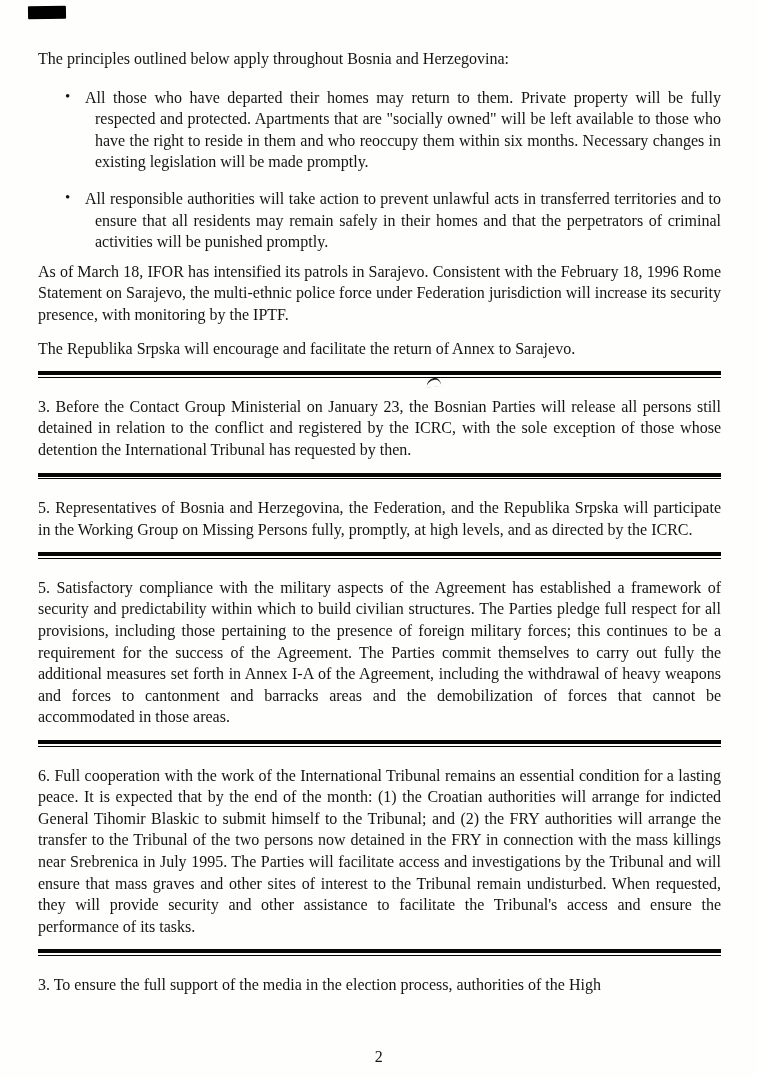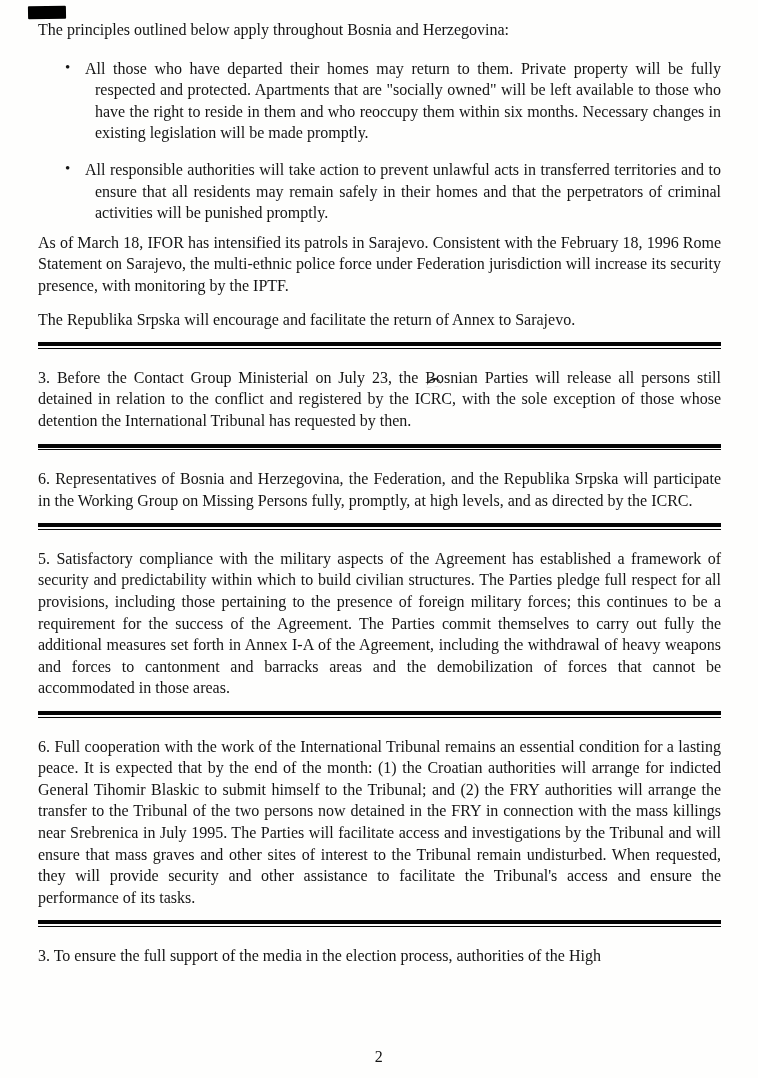--- a/index.html
+++ b/index.html
@@ -10,21 +10,21 @@
   .page {
     position: relative;
     width: 758px;
     height: 1078px;
     background: #fefefd;
     font-family: "Liberation Serif", "DejaVu Serif", serif;
     color: #141414;
     font-size: 16px;
     line-height: 21.6px;
     box-sizing: border-box;
-    padding: 19px 37px 0 38px;
+    padding: 48px 37px 0 38px;
     overflow: hidden;
   }
   .para {
     margin: 0 0 12px 0;
     text-align: justify;
   }
   .intro {
     margin-bottom: 17px;
   }
   ul.bullets {
@@ -103,24 +103,24 @@
       <span class="dot">•</span>
       <span>All responsible authorities will take action to prevent unlawful acts in transferred territories and to ensure that all residents may remain safely in their homes and that the perpetrators of criminal activities will be punished promptly.</span>
     </li>
   </ul>
 
   <p class="para">As of March 18, IFOR has intensified its patrols in Sarajevo. Consistent with the February 18, 1996 Rome Statement on Sarajevo, the multi-ethnic police force under Federation jurisdiction will increase its security presence, with monitoring by the IPTF.</p>
 
   <p class="para">The Republika Srpska will encourage and facilitate the return of Annex to Sarajevo.</p>
 
   <div class="rule"></div>
-  <p class="para">3. Before the Contact Group Ministerial on July 23, the Bosnian Parties will release all persons still detained in relation to the conflict and registered by the ICRC, with the sole exception of those whose detention the International Tribunal has requested by then.</p>
+  <p class="para">3. Before the Contact Group Ministerial on January 23, the Bosnian Parties will release all persons still detained in relation to the conflict and registered by the ICRC, with the sole exception of those whose detention the International Tribunal has requested by then.</p>
 
   <div class="rule"></div>
-  <p class="para">6. Representatives of Bosnia and Herzegovina, the Federation, and the Republika Srpska will participate in the Working Group on Missing Persons fully, promptly, at high levels, and as directed by the ICRC.</p>
+  <p class="para">5. Representatives of Bosnia and Herzegovina, the Federation, and the Republika Srpska will participate in the Working Group on Missing Persons fully, promptly, at high levels, and as directed by the ICRC.</p>
 
   <div class="rule"></div>
   <p class="para">5. Satisfactory compliance with the military aspects of the Agreement has established a framework of security and predictability within which to build civilian structures. The Parties pledge full respect for all provisions, including those pertaining to the presence of foreign military forces; this continues to be a requirement for the success of the Agreement. The Parties commit themselves to carry out fully the additional measures set forth in Annex I-A of the Agreement, including the withdrawal of heavy weapons and forces to cantonment and barracks areas and the demobilization of forces that cannot be accommodated in those areas.</p>
 
   <div class="rule"></div>
   <p class="para">6. Full cooperation with the work of the International Tribunal remains an essential condition for a lasting peace. It is expected that by the end of the month: (1) the Croatian authorities will arrange for indicted General Tihomir Blaskic to submit himself to the Tribunal; and (2) the FRY authorities will arrange the transfer to the Tribunal of the two persons now detained in the FRY in connection with the mass killings near Srebrenica in July 1995. The Parties will facilitate access and investigations by the Tribunal and will ensure that mass graves and other sites of interest to the Tribunal remain undisturbed. When requested, they will provide security and other assistance to facilitate the Tribunal's access and ensure the performance of its tasks.</p>
 
   <div class="rule"></div>
   <p class="para">3. To ensure the full support of the media in the election process, authorities of the High</p>
 

